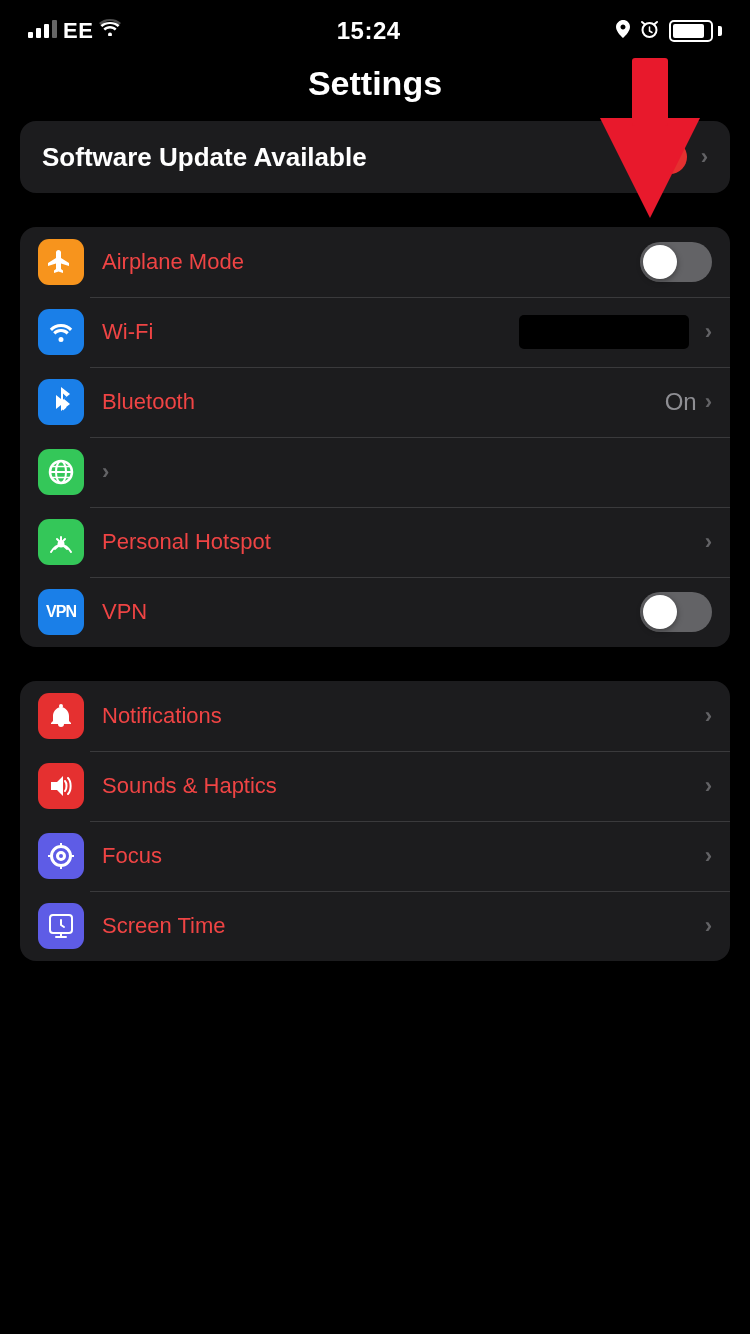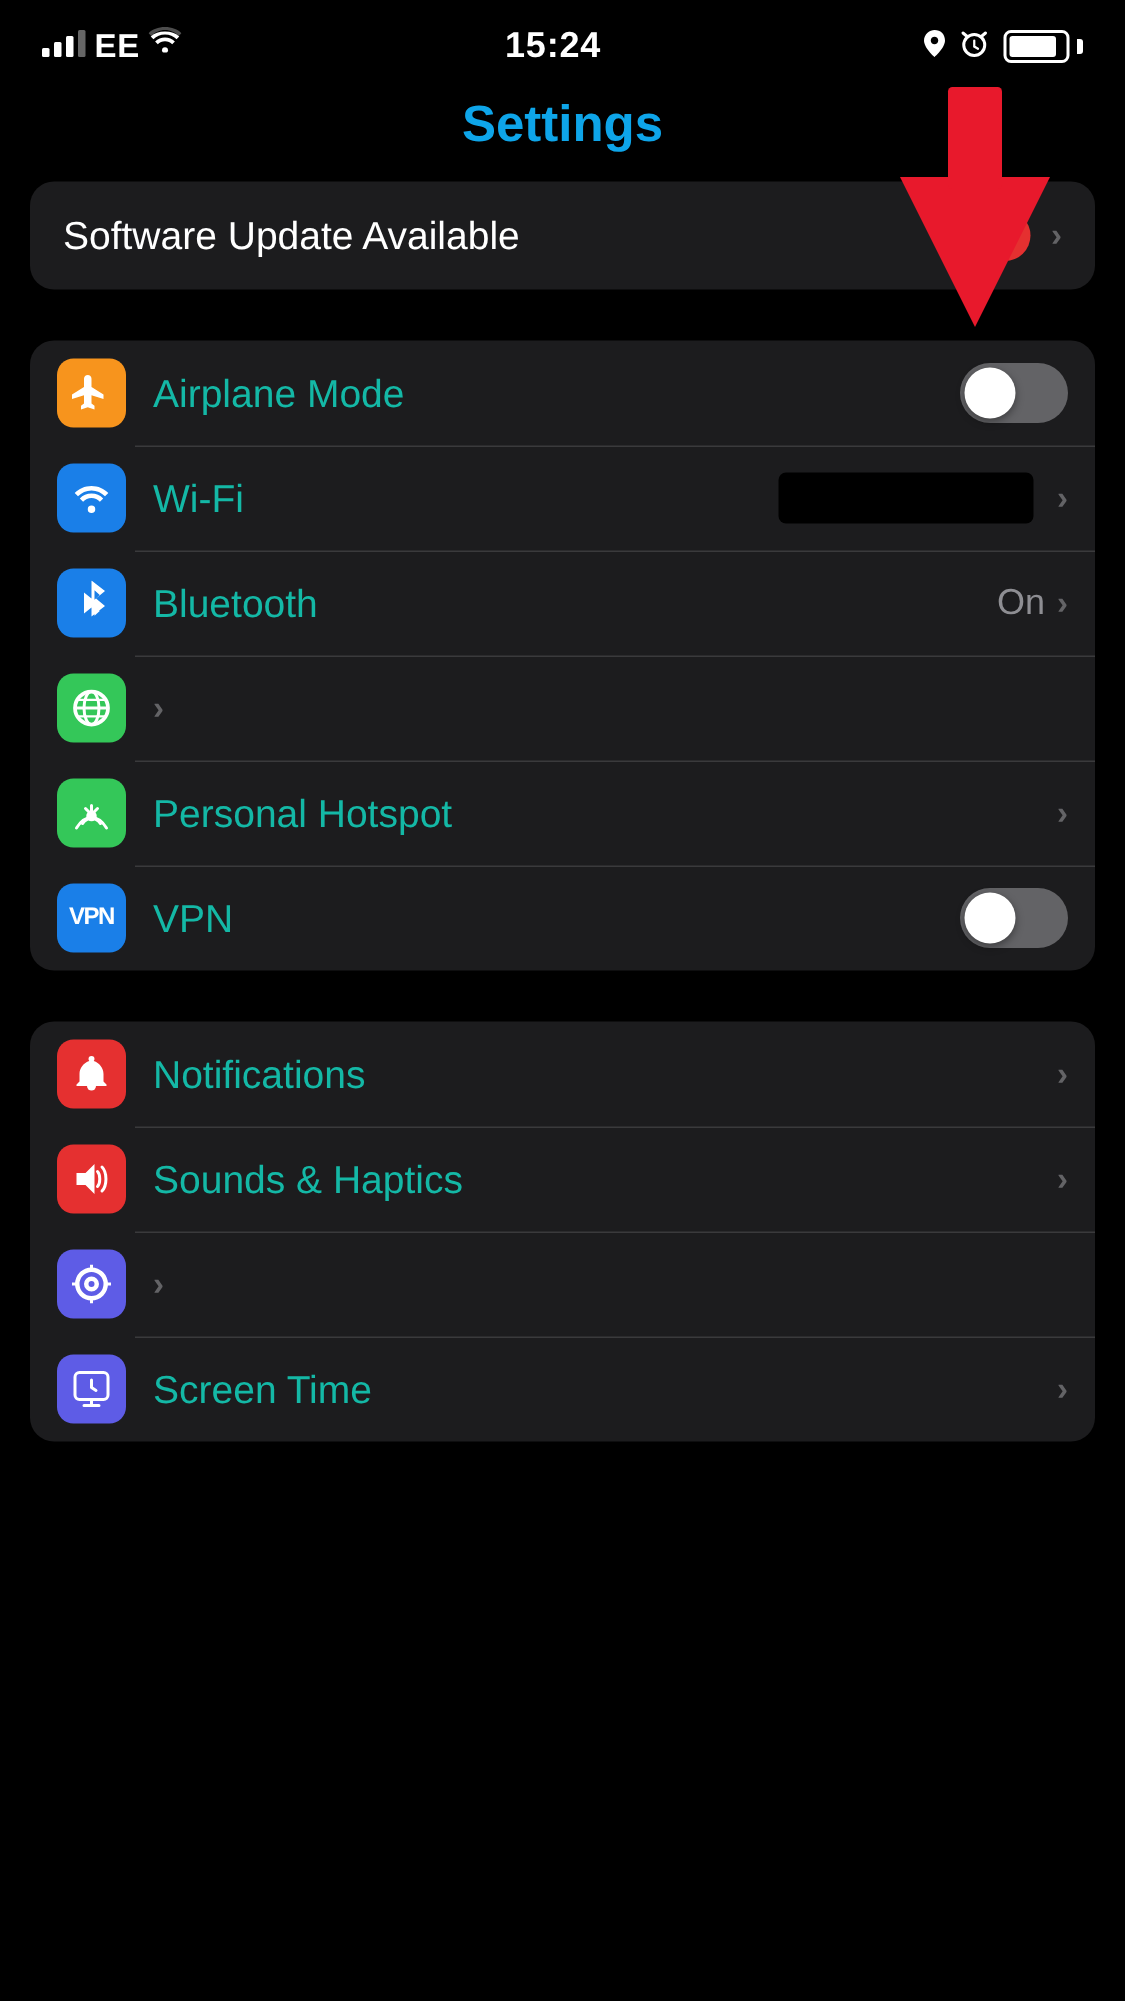--- a/index.html
+++ b/index.html
@@ -112,21 +112,21 @@
 
     
     .header {
       text-align: center;
       padding: 10px 0 18px;
     }
 
     .header-title {
       font-size: 34px;
       font-weight: 700;
-      color: #0ea5e9;
+      color: #ffffff;
     }
 
     
     .content {
       padding: 0 20px;
       position: relative;
     }
 
     
     .section {
@@ -174,23 +174,23 @@
     .icon-green-mobile { background: #34c759; }
     .icon-green-hotspot { background: #34c759; }
     .icon-blue-vpn { background: #1a7fe8; font-size: 17px; letter-spacing: -1px; }
     .icon-red-notif { background: #e53030; }
     .icon-red-sound { background: #e53030; }
     .icon-purple-focus { background: #5e5ce6; }
     .icon-purple-screen { background: #5e5ce6; }
 
     .row-label {
       flex: 1;
-      font-size: 26px;
+      font-size: 22px;
       font-weight: 400;
-      color: #14b8a6;
+      color: #ef4444;
     }
 
     .row-right {
       display: flex;
       align-items: center;
       gap: 8px;
     }
 
     .row-value {
       font-size: 24px;
@@ -232,21 +232,21 @@
     .update-row {
       display: flex;
       align-items: center;
       padding: 0 22px;
       min-height: 72px;
     }
 
     .update-label {
       flex: 1;
       font-size: 26px;
-      font-weight: 400;
+      font-weight: 700;
       color: #fff;
     }
 
     .badge {
       background: #e53030;
       color: #fff;
       font-size: 20px;
       font-weight: 700;
       width: 34px;
       height: 34px;
@@ -459,20 +459,21 @@
     <div class="row">
       <div class="row-icon icon-purple-focus">
         <svg width="26" height="26" viewBox="0 0 26 26" fill="white">
           <path d="M13 2a11 11 0 1 0 0 22A11 11 0 0 0 13 2zm0 3a8 8 0 1 1 0 16A8 8 0 0 1 13 5zm0 3a5 5 0 1 0 0 10A5 5 0 0 0 13 8zm0 3a2 2 0 1 1 0 4 2 2 0 0 1 0-4z"></path>
           <rect x="12" y="0" width="2" height="4"></rect>
           <rect x="12" y="22" width="2" height="4"></rect>
           <rect x="0" y="12" width="4" height="2"></rect>
           <rect x="22" y="12" width="4" height="2"></rect>
         </svg>
       </div>
+      <span class="row-label">Focus</span>
       <div class="row-right">
         <span class="chevron">›</span>
       </div>
     </div>
 
     <div class="row">
       <div class="row-icon icon-purple-screen">
         <svg width="26" height="28" viewBox="0 0 26 28" fill="white">
           <rect x="2" y="3" width="22" height="18" rx="3" ry="3" stroke="white" stroke-width="2" fill="none"></rect>
           <path d="M8 25h10M13 21v4" stroke="white" stroke-width="2" stroke-linecap="round"></path>

